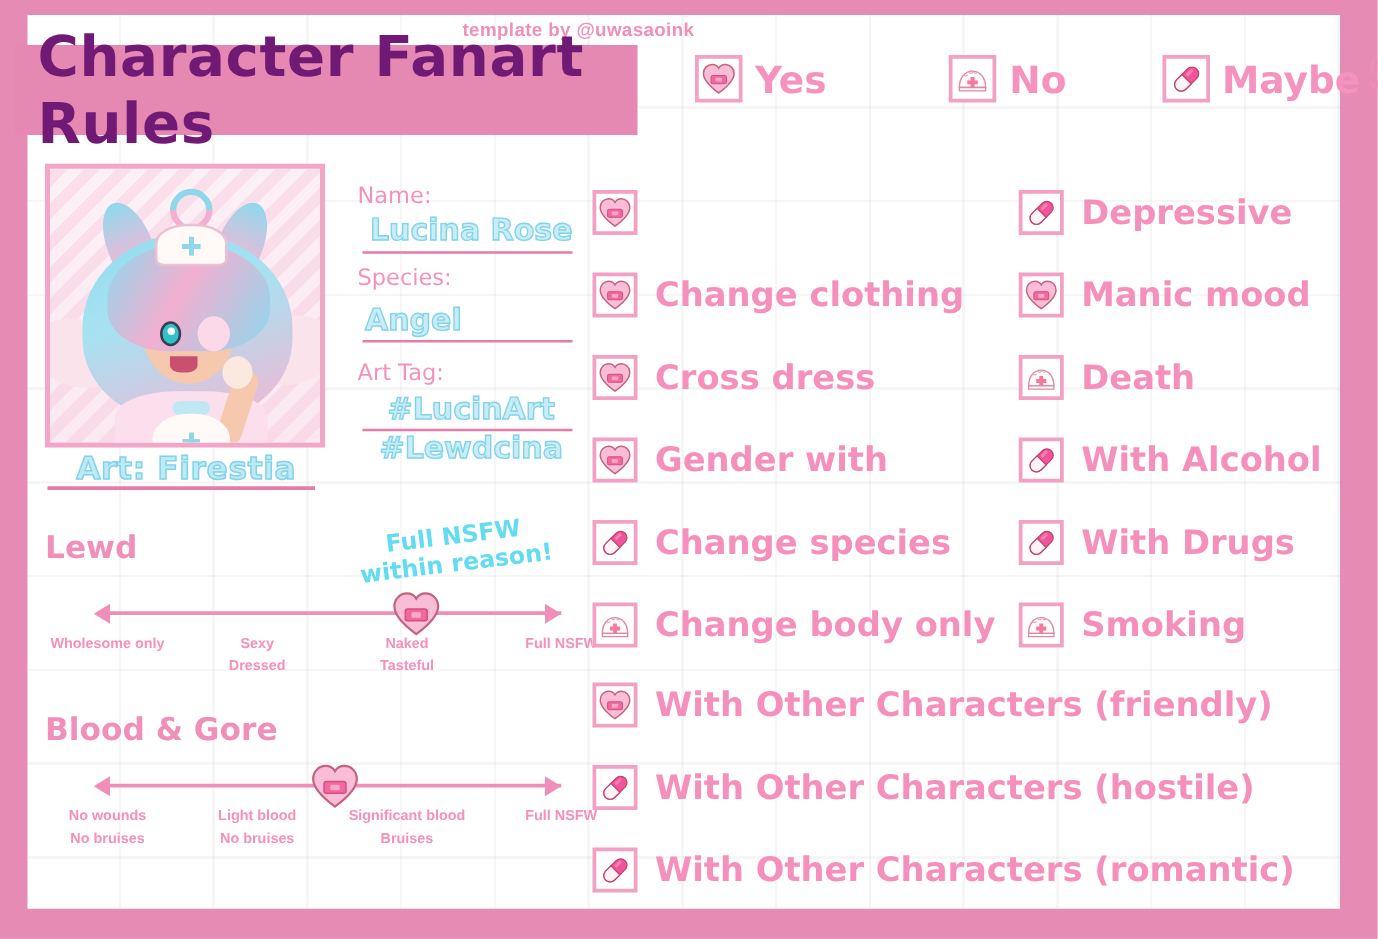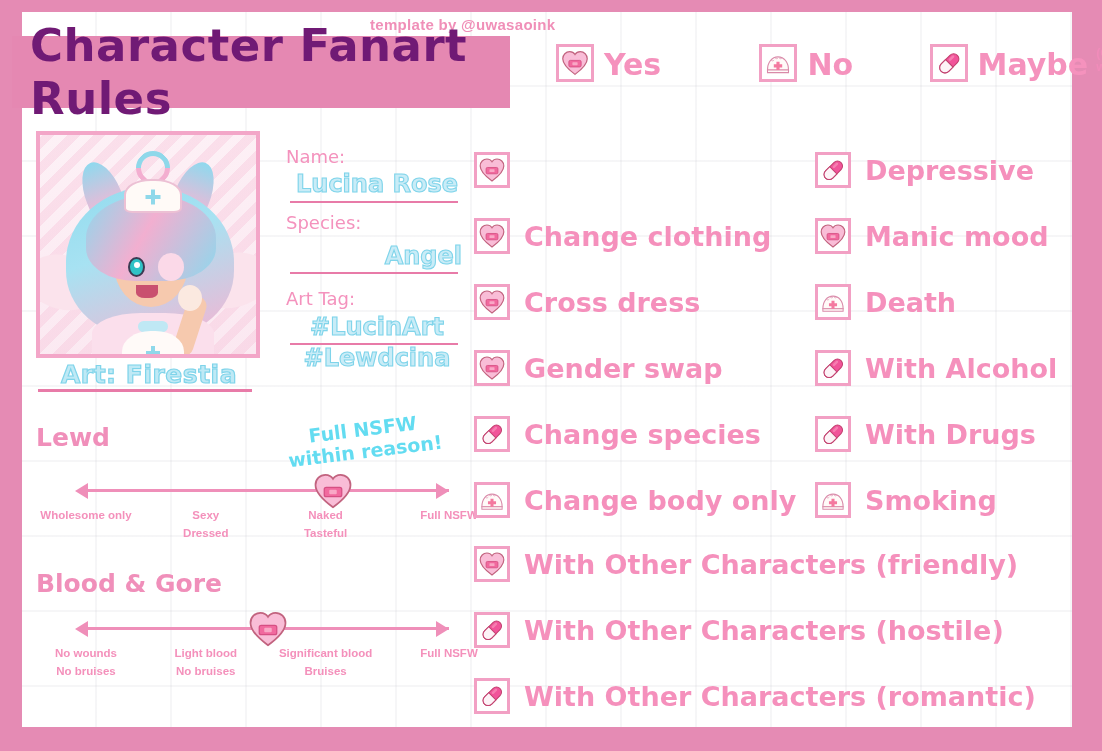--- a/index.html
+++ b/index.html
@@ -187,21 +187,21 @@
     font-family: "DejaVu Sans", sans-serif;
     line-height: 1.0;
   }
   .info-rule { height: 2px; background: #e87ba8; width: 174px; }
 
   .f-name-label { position:absolute; left:286px; top:146px; }
   .f-name-value { position:absolute; left:292px; top:172px; width:170px; text-align:center; }
   .f-name-rule  { position:absolute; left:290px; top:201px; width:168px; }
 
   .f-species-label { position:absolute; left:286px; top:212px; }
-  .f-species-value { position:absolute; left:292px; top:244px; width:170px; text-align:right; }
+  .f-species-value { position:absolute; left:292px; top:244px; width:170px; text-align:left; }
   .f-species-rule  { position:absolute; left:290px; top:272px; width:168px; }
 
   .f-tag-label { position:absolute; left:286px; top:288px; }
   .f-tag-v1 { position:absolute; left:292px; top:315px; width:170px; text-align:center; }
   .f-tag-rule { position:absolute; left:290px; top:343px; width:168px; }
   .f-tag-v2 { position:absolute; left:292px; top:346px; width:170px; text-align:center; }
 
   
   .slider-block { position: absolute; left: 36px; width: 400px; }
   .slider-title {
@@ -388,21 +388,21 @@
               <rect x="13" y="15" width="6" height="3.5" rx="0.8" fill="#f9a8c6"></rect>
             </svg></span></div>
         <span class="rule-label">Cross dress</span>
       </div>
       <div class="rule-row">
         <div class="icon-box" style="width:36px;height:36px"><span><svg width="27" height="27" viewBox="0 0 32 32">
               <path d="M16 29C5 21 2 15.5 2 11.2 2 6.6 5.6 3 10 3c2.6 0 4.8 1.3 6 3.3C17.2 4.3 19.4 3 22 3c4.4 0 8 3.6 8 8.2C30 15.5 27 21 16 29z" fill="#f9bdd7" stroke="#c2637f" stroke-width="1.4"></path>
               <rect x="9" y="13" width="14" height="7.5" rx="1.6" fill="#f1699e" stroke="#d64f83" stroke-width="1"></rect>
               <rect x="13" y="15" width="6" height="3.5" rx="0.8" fill="#f9a8c6"></rect>
             </svg></span></div>
-        <span class="rule-label">Gender swap</span>
+        <span class="rule-label">Gender with</span>
       </div>
       <div class="rule-row">
         <div class="icon-box" style="width:36px;height:36px"><span><svg width="27" height="27" viewBox="0 0 32 32">
               <g transform="rotate(-45 16 16)">
                 <rect x="3" y="10.5" width="26" height="12" rx="6" fill="#f1549a" stroke="#c2416f" stroke-width="1.2"></rect>
                 <path d="M9 10.5h7v12H9a6 6 0 0 1-6-6 6 6 0 0 1 6-6z" fill="#fdf3f7" stroke="#c2416f" stroke-width="1.2"></path>
                 <rect x="18" y="12.6" width="8" height="3" rx="1.5" fill="#f78cb7" opacity=".75"></rect>
               </g>
             </svg></span></div>
         <span class="rule-label">Change species</span>

